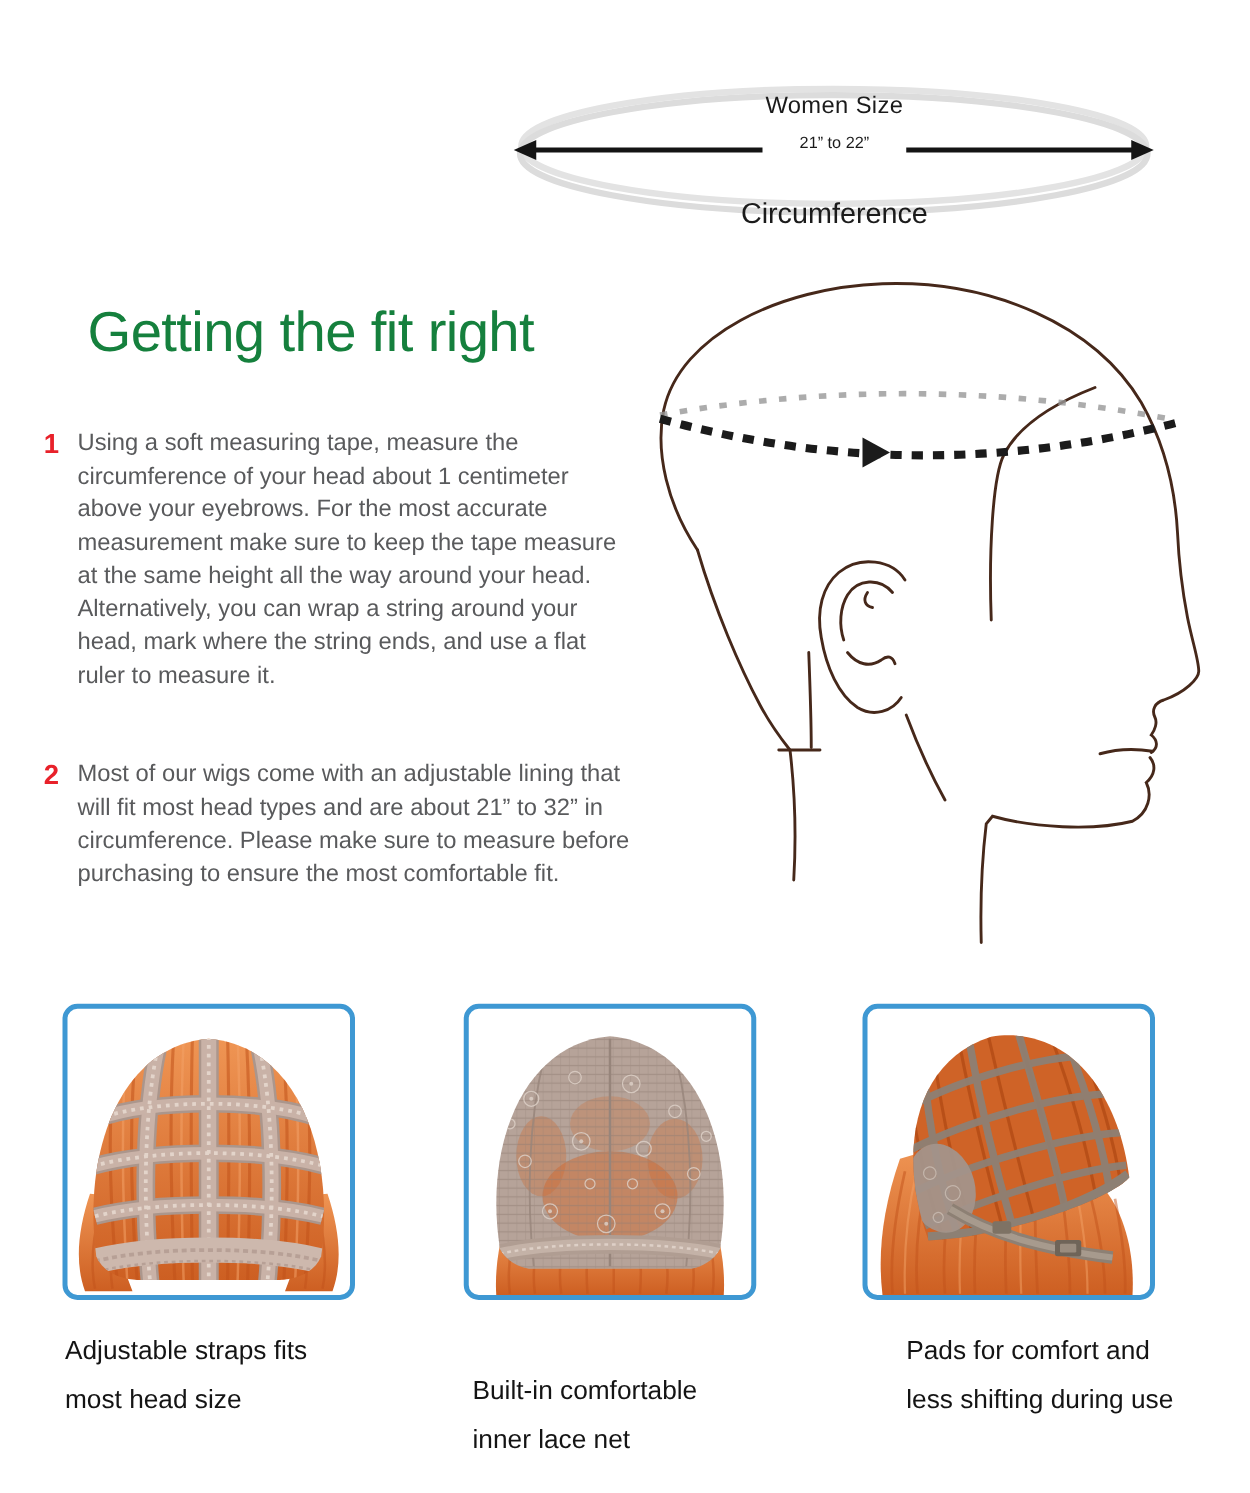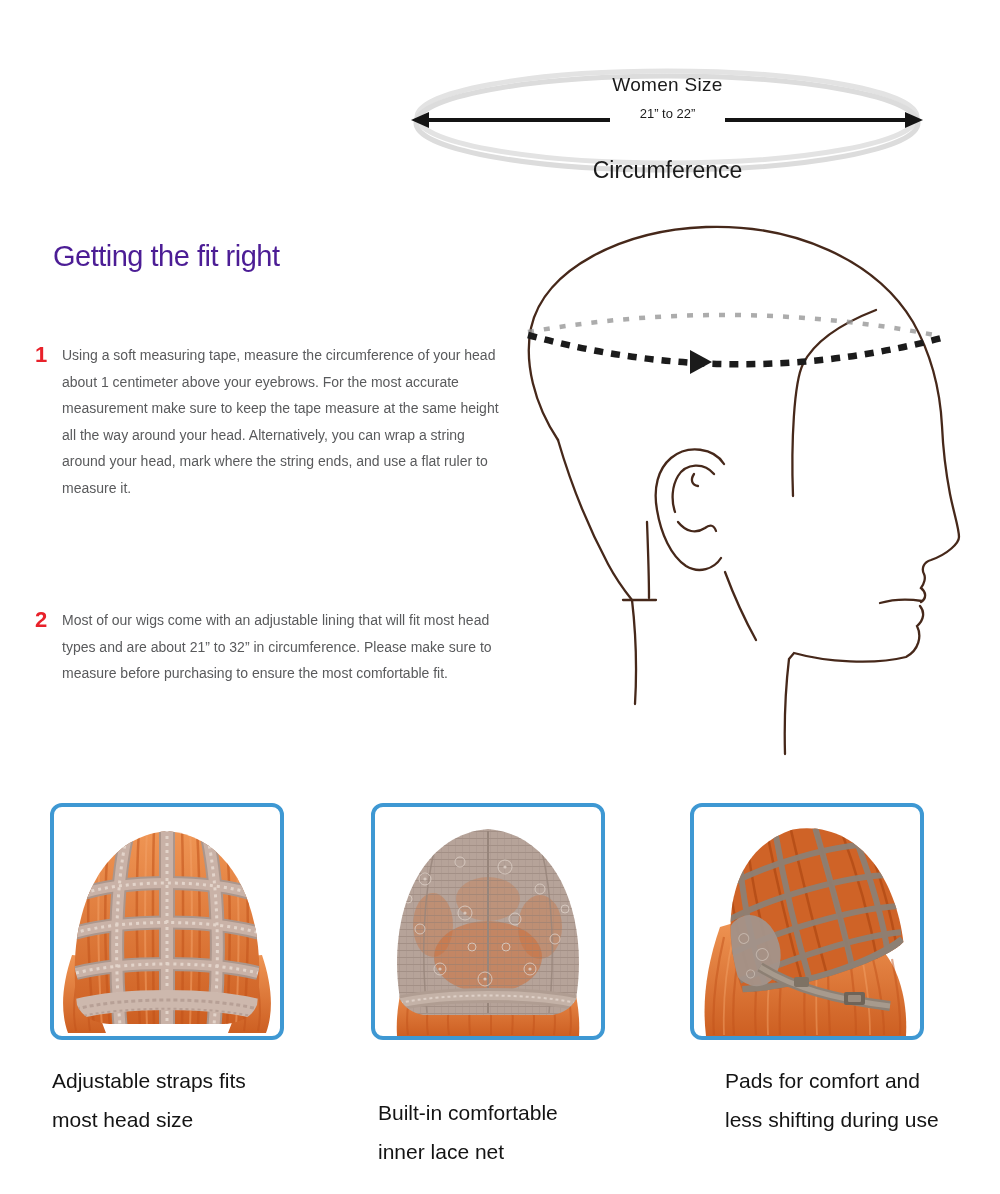--- a/index.html
+++ b/index.html
@@ -6,27 +6,27 @@
   .page{position:relative;width:1000px;height:1194px;background:#fff;overflow:hidden;
         font-family:"Liberation Sans",sans-serif;}
   
   .badge{position:absolute;left:405px;top:60px;width:525px;height:118px;}
   .badge svg{position:absolute;left:0;top:0;}
   .badge-text{position:absolute;width:100%;text-align:center;color:#1b1b1b;}
   .badge-title{top:14px;font-size:19px;font-weight:500;letter-spacing:.3px;}
   .badge-range{top:46px;font-size:13px;font-weight:500;}
   .badge-label{top:73px;font-size:23px;font-weight:400;margin-top:24px;}
   
-  .page-title{position:absolute;left:53px;top:240px;font-size:29px;color:#4c1d95;
+  .page-title{position:absolute;left:70px;top:240px;font-size:45px;color:#15803d;
               letter-spacing:-.5px;}
   .step{position:absolute;left:35px;width:472px;display:flex;}
   .step-1{top:342px;}
   .step-2{top:607px;}
   .step-num{flex:0 0 27px;color:#e8212a;font-size:22px;font-weight:bold;line-height:26px;}
-  .step-text{font-size:14px;line-height:26.5px;color:#595a5c;}
+  .step-text{font-size:19px;line-height:26.5px;color:#595a5c;}
   
   .head-ill{position:absolute;left:518px;top:222px;width:450px;height:545px;}
   
   .card{position:absolute;top:803px;width:234px;height:237px;box-sizing:border-box;
         border:4px solid #3e98d3;border-radius:12px;background:#fff;overflow:hidden;}
   .card-1{left:50px;} .card-2{left:371px;} .card-3{left:690px;}
   .card svg{display:block;width:100%;height:100%;}
   .caption{position:absolute;top:1062px;width:260px;color:#141414;font-size:21px;
            line-height:38.5px;}
   .cap-1{left:52px;} .cap-2{left:378px;margin-top:32px;} .cap-3{left:697px;margin-left:28px;}

